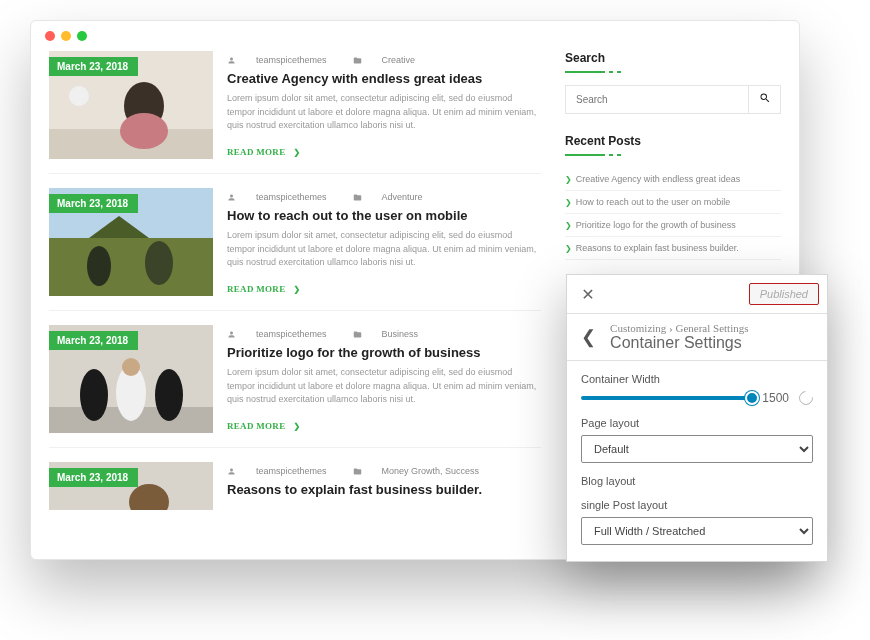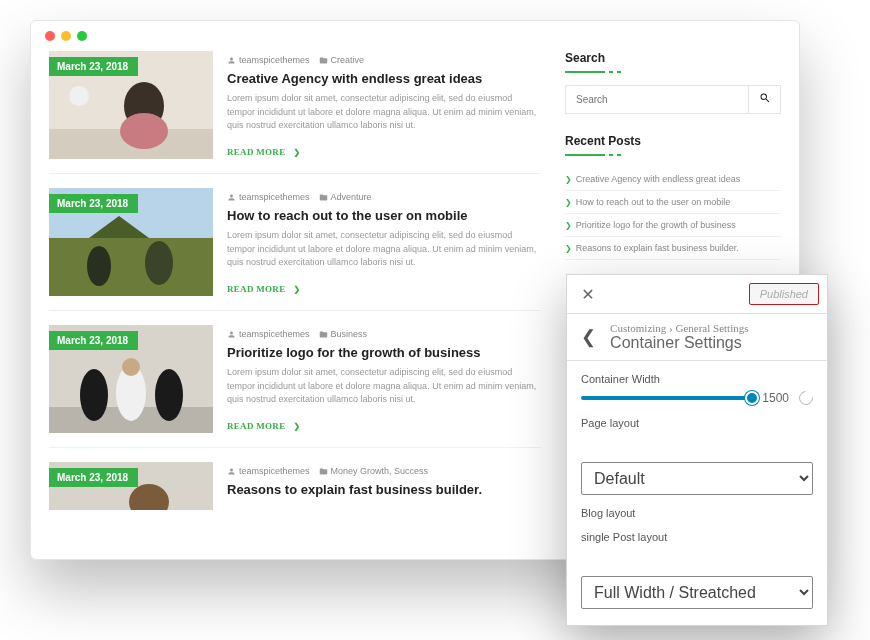--- a/index.html
+++ b/index.html
@@ -48,21 +48,21 @@
   position: absolute;
   top: 6px;
   left: 0;
   background: #36b14a;
   color: #fff;
   font-size: 10px;
   font-weight: 600;
   padding: 4px 10px 4px 8px;
 }
 .post-body { flex: 1; padding-top: 4px; }
-.meta { font-size: 9px; color: #888; margin-bottom: 6px; display: flex; align-items: center; gap: 3px; }
+.meta { font-size: 9px; color: #888; margin-bottom: 6px; display: flex; align-items: center; gap: 20px; }
 .meta svg { width: 9px; height: 9px; fill: #999; }
 .post-title { font-size: 13px; font-weight: 600; color: #222; margin-bottom: 6px; }
 .excerpt { font-size: 9px; color: #999; line-height: 1.5; margin-bottom: 8px; }
 .readmore { font-size: 9px; font-weight: 700; color: #36b14a; text-transform: uppercase; letter-spacing: 0.3px; font-family: Liberation Serif, serif; }
 .readmore .chev { margin-left: 8px; font-size: 8px; }
 
 .sidebar { width: 216px; }
 .widget-title { font-size: 12px; font-weight: 700; color: #222; margin-bottom: 6px; }
 .widget-underline { width: 40px; height: 2px; background: #36b14a; margin-bottom: 12px; position: relative; }
 .widget-underline::after { content: ""; position: absolute; left: 44px; top: 0; width: 4px; height: 2px; background: #36b14a; box-shadow: 8px 0 0 #36b14a; }
@@ -112,21 +112,21 @@
 .cz-crumbs { font-size: 11px; color: #888; font-family: Liberation Serif, serif; }
 .cz-title { font-size: 16px; color: #666; font-weight: 400; }
 .cz-body { padding: 12px 14px; }
 .cz-field { margin-bottom: 12px; }
 .cz-label { font-size: 11px; font-weight: 400; color: #555; margin-bottom: 6px; display: block; }
 .cz-slider-row { display: flex; align-items: center; gap: 10px; }
 .cz-slider { flex: 1; height: 4px; background: #0085ba; border-radius: 2px; position: relative; }
 .cz-slider-thumb { position: absolute; right: -7px; top: -5px; width: 14px; height: 14px; background: #0085ba; border: 2px solid #fff; border-radius: 50%; box-shadow: 0 0 0 1px #0085ba; }
 .cz-slider-val { font-size: 12px; color: #666; }
 .cz-reset { width: 14px; height: 14px; border: 1.5px solid #bbb; border-radius: 50%; border-top-color: transparent; transform: rotate(40deg); }
-.cz-select { width: 100%; padding: 6px 8px; font-size: 16px; border: 1px solid #888; border-radius: 2px; color: #444; background: #fff; margin-top: 27px; }
+.cz-select { width: 100%; padding: 6px 8px; font-size: 11px; border: 1px solid #888; border-radius: 2px; color: #444; background: #fff; }
 </style>
 </head>
 <body>
 
 <div class="window">
   <div class="titlebar">
     <div class="dot red"></div>
     <div class="dot yellow"></div>
     <div class="dot green"></div>
   </div>

